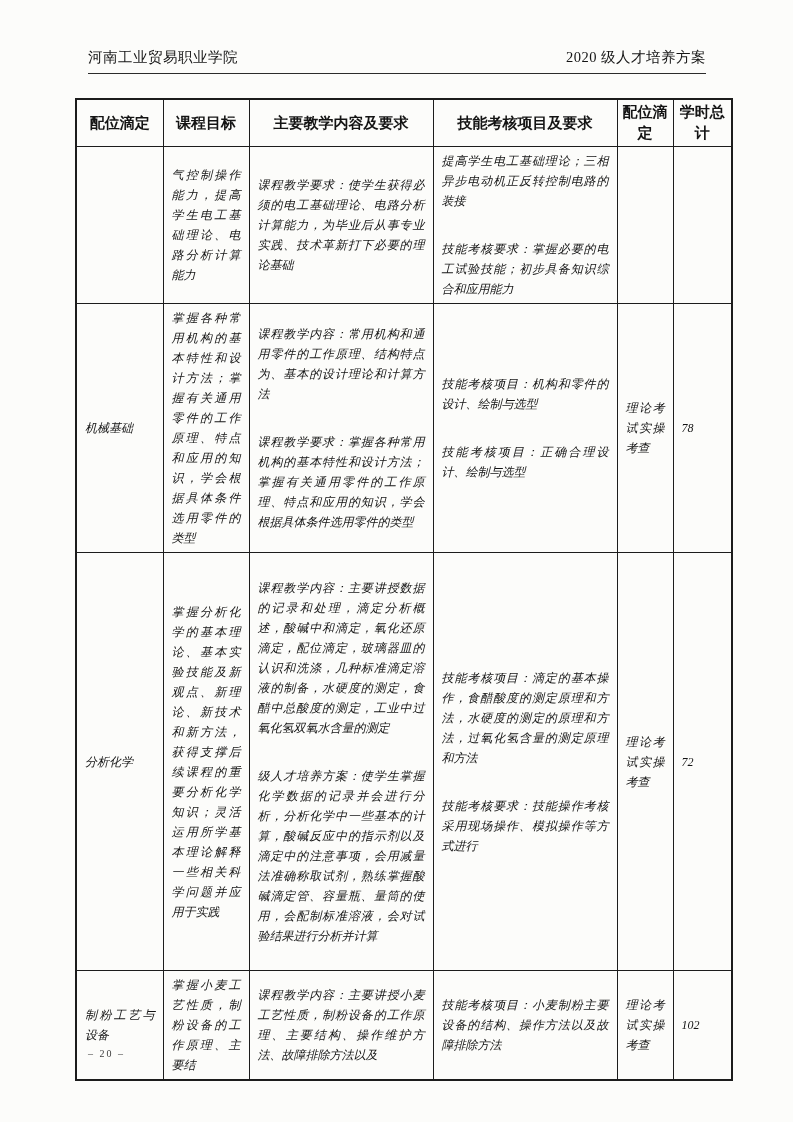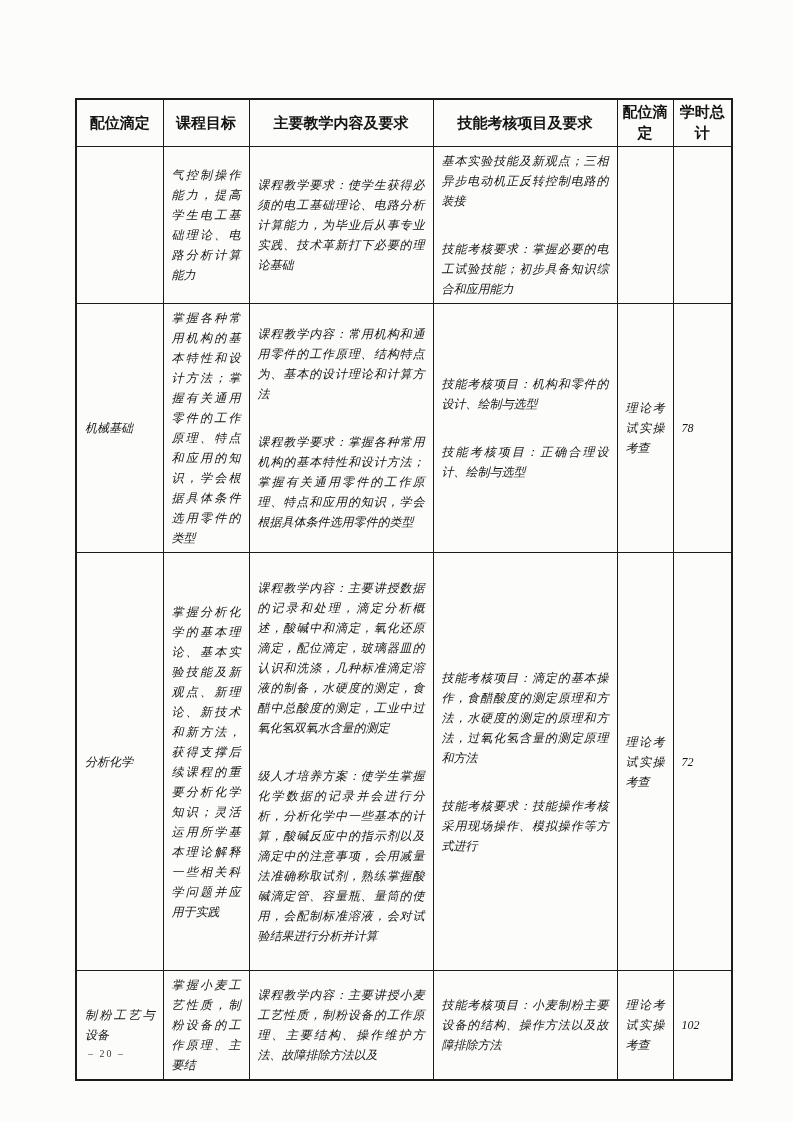--- a/index.html
+++ b/index.html
@@ -79,20 +79,24 @@
     font-size: 10px;
     color: #3d3d3d;
     letter-spacing: 2px;
   }
 </style>
 </head>
 <body>
 
 <div class="page">
 
+  <div class="page-header">
+    <span>河南工业贸易职业学院</span>
+    <span>2020 级人才培养方案</span>
+  </div>
 
   <table class="course-table">
     <colgroup>
       <col style="width:87px">
         <col style="width:86px">
         <col style="width:184px">
       <col style="width:184px">
         <col style="width:56px">
         <col style="width:59px">
     </colgroup>
@@ -109,21 +113,21 @@
     <tbody>
       <tr class="r0">
         <td class="cell-name"></td>
         <td class="cell-obj top">
           <div class="para">气控制操作能力，提高学生电工基础理论、电路分析计算能力</div>
         </td>
         <td class="top">
           <div class="para">课程教学要求：使学生获得必须的电工基础理论、电路分析计算能力，为毕业后从事专业实践、技术革新打下必要的理论基础</div>
         </td>
         <td class="top">
-          <div class="para">基本实验技能及新观点；三相异步电动机正反转控制电路的装接</div>
+          <div class="para">提高学生电工基础理论；三相异步电动机正反转控制电路的装接</div>
           <div class="para">技能考核要求：掌握必要的电工试验技能；初步具备知识综合和应用能力</div>
         </td>
         <td class="cell-method"></td>
         <td class="cell-hours"></td>
       </tr>
 
       <tr class="r1">
         <td class="cell-name">机械基础</td>
         <td class="cell-obj mid">
           <div class="para">掌握各种常用机构的基本特性和设计方法；掌握有关通用零件的工作原理、特点和应用的知识，学会根据具体条件选用零件的类型</div>

